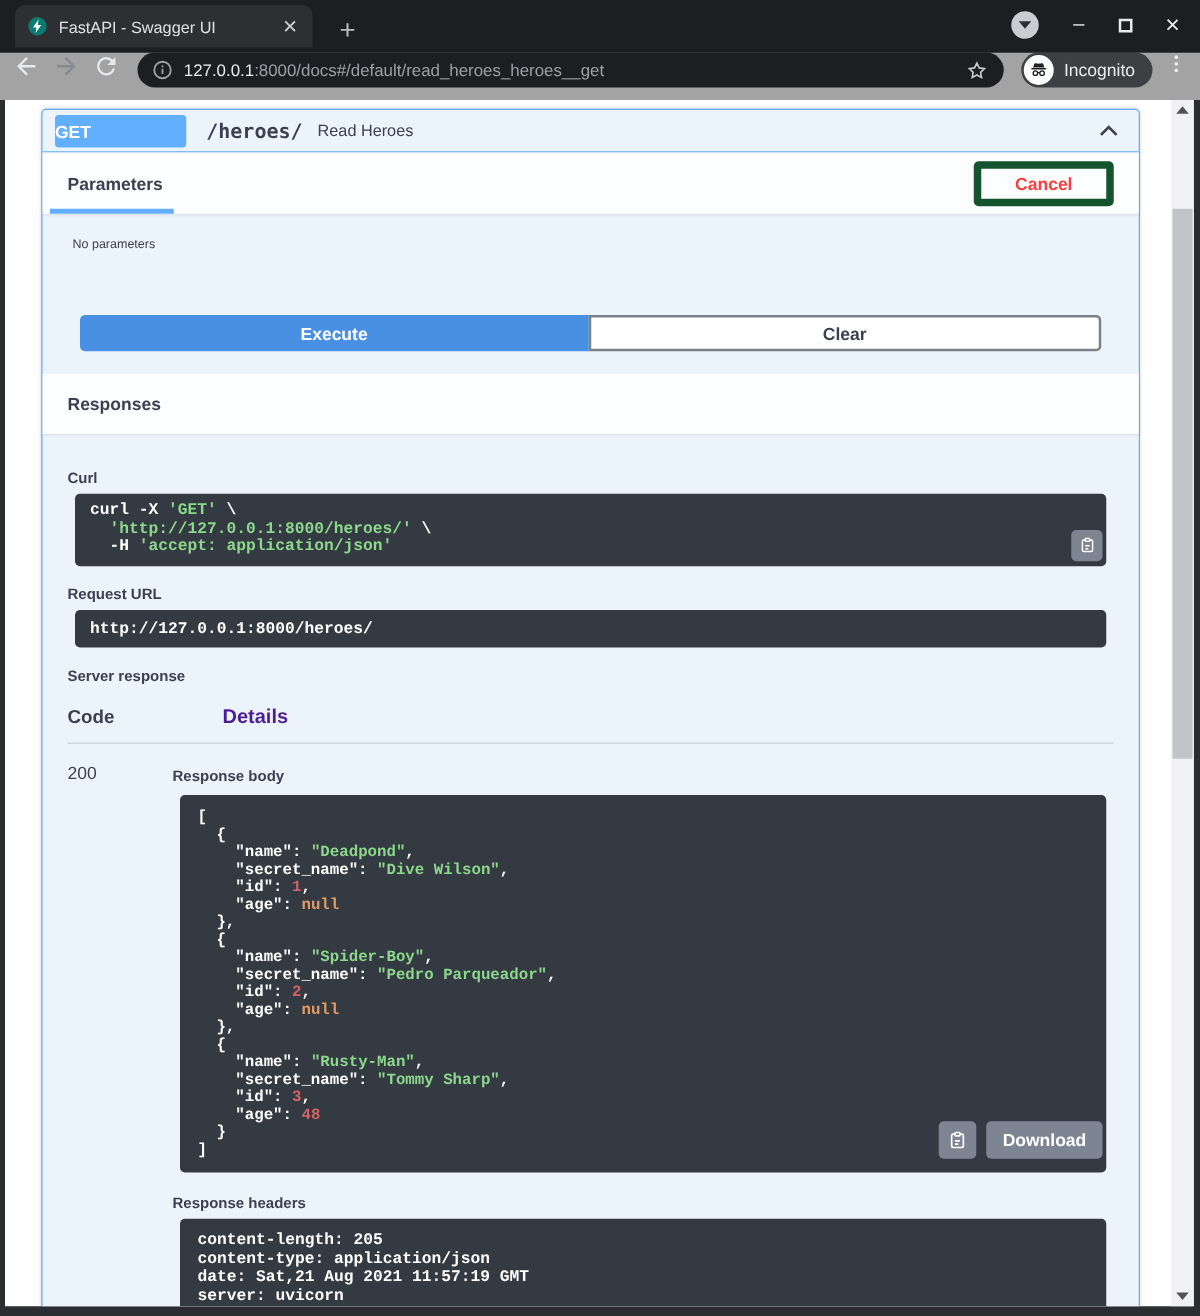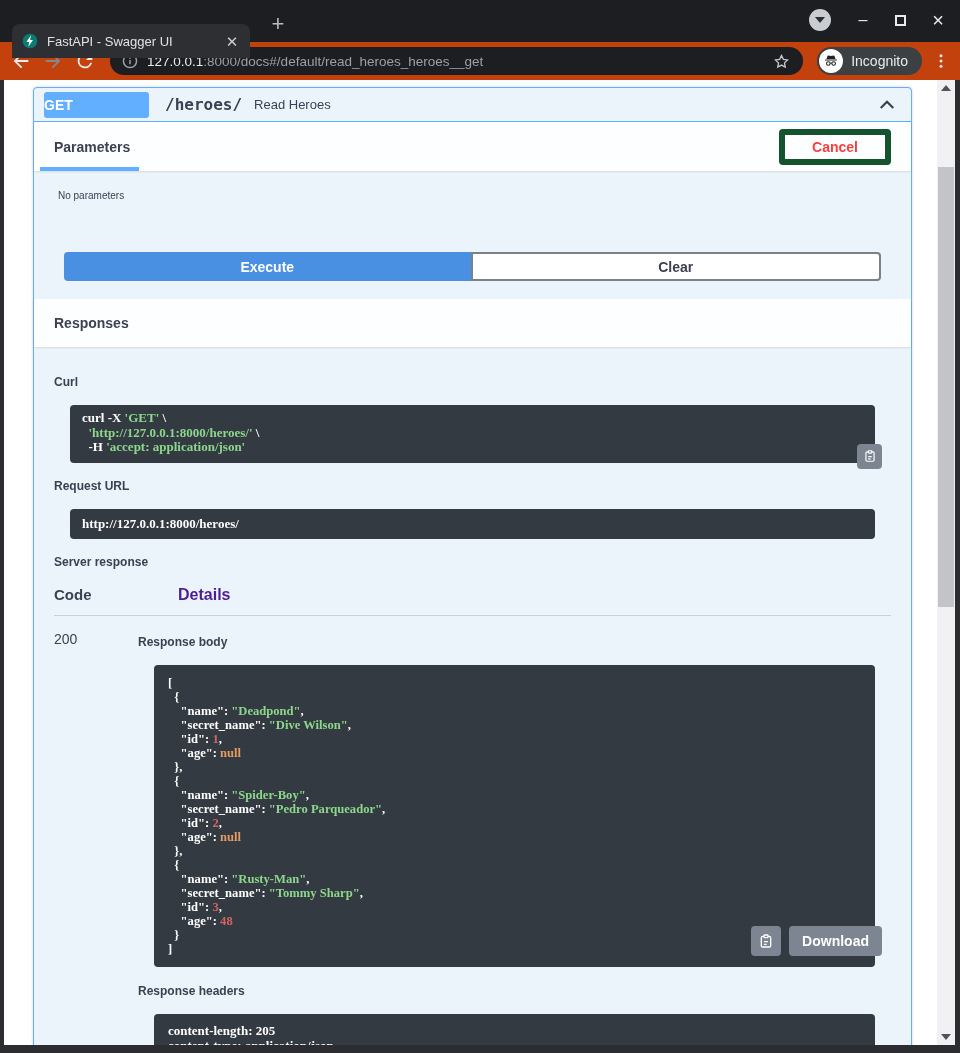--- a/index.html
+++ b/index.html
@@ -1,41 +1,41 @@
 <!DOCTYPE html>
 <html><head>
 <meta charset="utf-8">
 <style>
   * { box-sizing: border-box; margin: 0; padding: 0; }
   html, body { width: 960px; height: 1053px; overflow: hidden; }
   body { background: #2c2d30; font-family: "Liberation Sans", sans-serif; }
 
   
   .titlebar { height: 42px; background: #1d1e21; position: relative; }
-  .tab { position: absolute; left: 12px; top: 24px; width: 238px; height: 34px;
+  .tab { position: absolute; left: 12px; top: 4px; width: 238px; height: 34px;
          background: #2e2f33; border-radius: 8px 8px 0 0; display: flex;
          align-items: center; padding: 0 10px; gap: 9px; }
   .favicon { width: 16px; height: 16px; flex: 0 0 16px; }
   .tab-title { flex: 1; color: #dfe1e4; font-size: 13px; white-space: nowrap;
                overflow: hidden; }
   .tab-close { color: #cdced1; font-size: 15px; line-height: 15px; width: 16px;
                text-align: center; cursor: default; }
   .new-tab { position: absolute; left: 264px; top: 11px; width: 28px; height: 28px;
              color: #b9bbbe; font-size: 22px; line-height: 26px; text-align: center; }
   .win-controls { position: absolute; right: 14px; top: 9px; display: flex;
                   gap: 24px; align-items: center; }
   .circle-btn { width: 22px; height: 22px; border-radius: 50%; background: #c9ccd1;
                 display: flex; align-items: center; justify-content: center; }
   .caret-down { width: 0; height: 0; border-left: 5px solid transparent;
                 border-right: 5px solid transparent; border-top: 6px solid #2e2f33; }
   .wc { color: #e8eaed; font-size: 16px; line-height: 22px; width: 16px; text-align: center; }
   .wc-max { width: 11px; height: 11px; border: 2px solid #e8eaed; }
   .wc-close { font-size: 20px; }
 
-  .toolbar { height: 38px; background: #c2410c; display: flex; align-items: center;
+  .toolbar { height: 38px; background: #a3a3a3; display: flex; align-items: flex-start;
              padding: 0 10px; gap: 10px; }
   .nav-ic { width: 22px; height: 22px; flex: 0 0 auto; }
   .url-pill { flex: 1; height: 28px; background: #1d1e21; border-radius: 14px;
               display: flex; align-items: center; padding: 0 12px; gap: 9px; margin: 0 4px; }
   .url-text { flex: 1; font-size: 13.5px; white-space: nowrap; overflow: hidden; }
   .url-host { color: #e8eaed; }
   .url-path { color: #9aa0a6; }
   .incognito { height: 28px; background: #3c4043; border-radius: 14px; display: flex;
                align-items: center; gap: 8px; padding: 2px 14px 2px 2px;
                color: #e8eaed; font-size: 14px; }
@@ -86,22 +86,22 @@
   .btn-execute { flex: 1; background: #4990e2; color: #fff; font-weight: bold;
                  font-size: 14px; border: none; border-radius: 4px 0 0 4px;
                  height: 29px; font-family: inherit; }
   .btn-clear { flex: 1; background: #fff; color: #3b4151; font-weight: bold;
                font-size: 14px; border: 2px solid #7c8087; border-radius: 0 4px 4px 0;
                height: 29px; font-family: inherit; }
 
   .resp-header { height: 48px; }
   .resp-body { padding: 16px 20px 30px; }
   .block-label { display: block; font-size: 12px; font-weight: bold; color: #3b4151; }
-  pre.dark { background: #343a42; color: #fff; font-family: Liberation Serif, serif;
-             font-weight: bold; border-radius: 4px; white-space: pre; margin: 16px;
+  pre.dark { background: #343a42; color: #fff; font-family: Liberation Mono, monospace;
+             font-weight: bold; border-radius: 4px; white-space: pre; margin: 6px;
              position: relative; overflow: hidden; }
   .curl-pre { font-size: 13px; line-height: 14.6px; padding: 6px 12px 8px; margin-top: 6px; }
   .url-pre { font-size: 13px; line-height: 14px; padding: 8px 12px; margin-top: 8px; }
   .body-pre { font-size: 12.6px; line-height: 14px; padding: 11px 14px; margin-top: 6px; }
   .hdr-pre { font-size: 13px; line-height: 15px; padding: 9px 14px; margin-top: 6px; }
   .tok-str { color: #8cd78c; }
   .tok-num { color: #d36363; }
   .tok-null { color: #e39b62; }
   .tok-key { color: #fff; }
 

